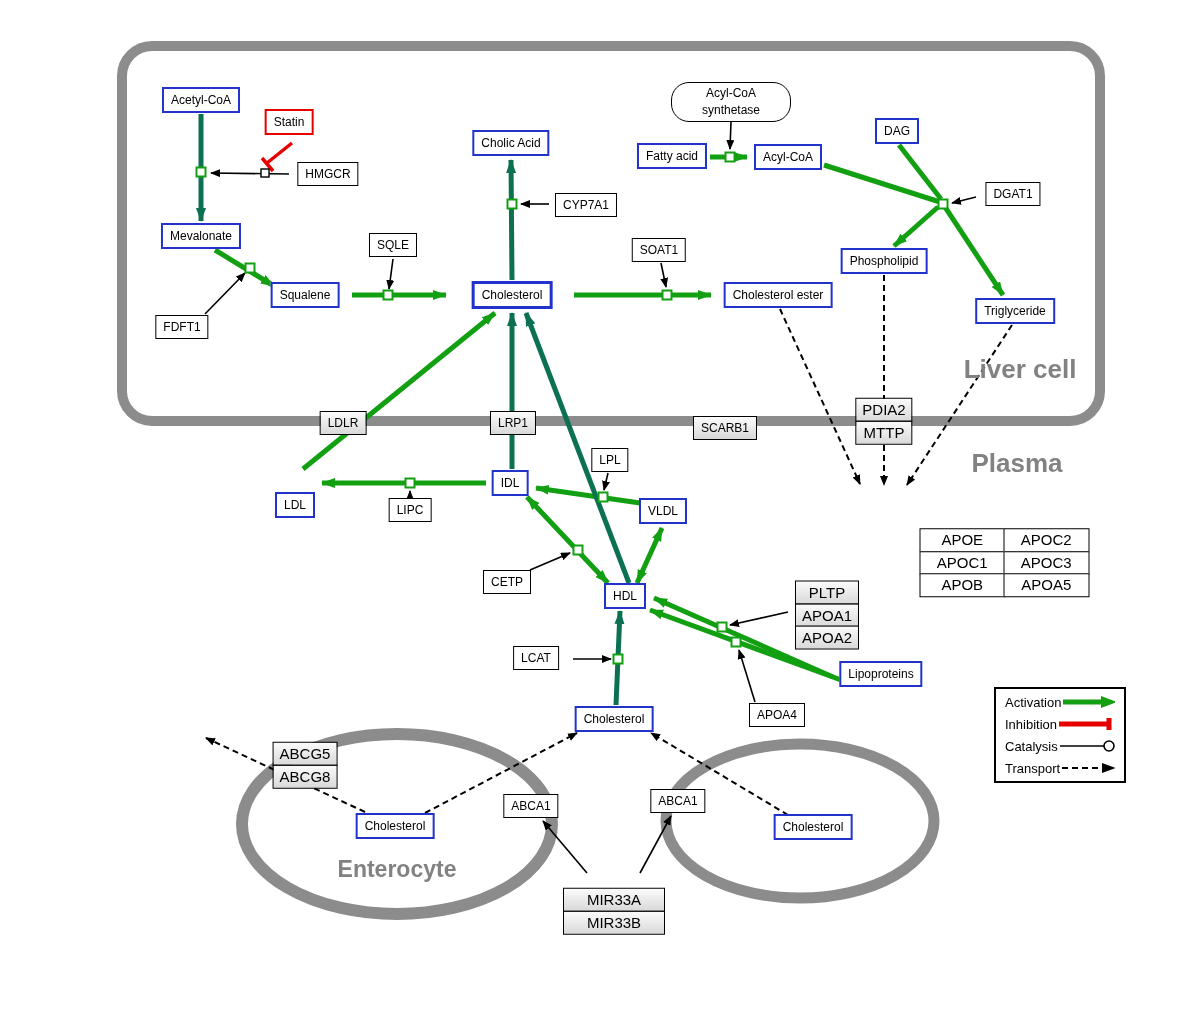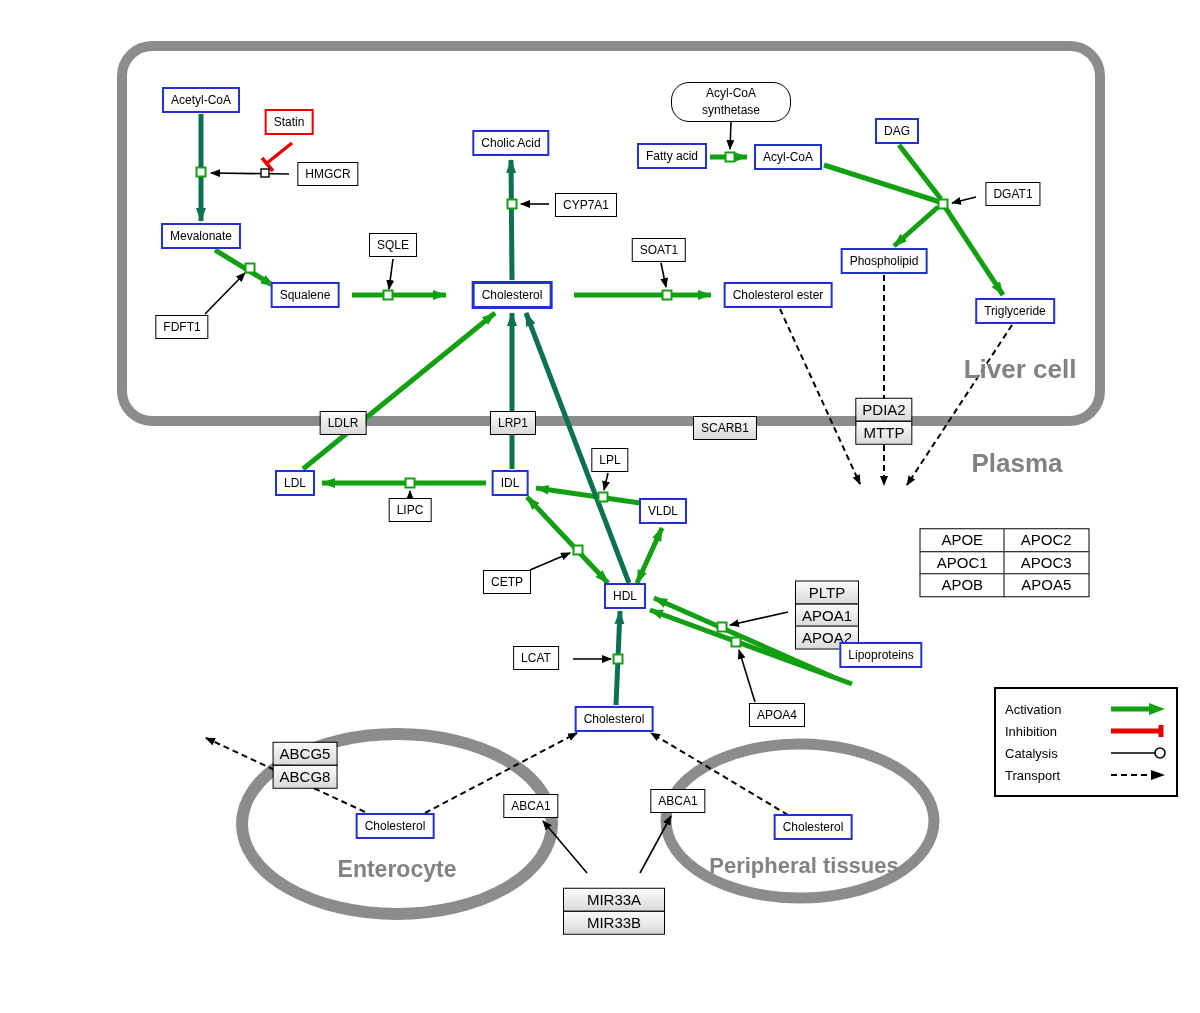--- a/index.html
+++ b/index.html
@@ -21,22 +21,22 @@
   .stack .cell:first-child{margin-top:0;}
   .apo{position:absolute;transform:translate(-50%,-50%);z-index:2;display:grid;
        grid-template-columns:84px 84px;}
   .apo .acell{background:#fff;border:1.5px solid #000;margin-right:-1.5px;margin-bottom:-1.5px;
        font-size:15px;line-height:22px;text-align:center;}
   .clabel{position:absolute;transform:translate(-50%,-50%);font-weight:bold;color:#828282;z-index:1;}
   .lbl-liver{font-size:26px;}
   .lbl-plasma{font-size:26px;}
   .lbl-entero{font-size:23px;}
   .lbl-peri{font-size:22px;}
-  .legend{position:absolute;left:994px;top:687px;width:184px;border:2.5px solid #000;
-          background:#fff;z-index:3;padding:9px 9px;box-sizing:border-box;}
+  .legend{position:absolute;left:994px;top:687px;width:132px;border:2.5px solid #000;
+          background:#fff;z-index:3;padding:2px 9px;box-sizing:border-box;}
   .legend-row{display:flex;align-items:center;justify-content:space-between;height:22px;}
   .legend-row .ltxt{font-size:13px;color:#000;}
 </style>
 </head>
 <body>
 
 <div class="canvas">
 
   <svg class="edges" width="1200" height="1013">
     <defs>
@@ -125,21 +125,20 @@
       <rect x="717.5" y="622.5" width="9" height="9"></rect>
       <rect x="731.5" y="637.5" width="9" height="9"></rect>
     </g>
 
     <rect x="261" y="169" width="8" height="8" fill="#fff" stroke="#000" stroke-width="1.4"></rect>
   </svg>
 
   <div class="clabel lbl-liver" style="left:1020px;top:369px;">Liver cell</div>
   <div class="clabel lbl-plasma" style="left:1017px;top:463px;">Plasma</div>
   <div class="clabel lbl-entero" style="left:397px;top:869px;">Enterocyte</div>
-  <div class="clabel lbl-peri" style="left:804px;top:866px;">Peripheral tissues</div>
 
   <div class="node metab" style="left:201px;top:100px;">Acetyl-CoA</div>
   <div class="node drug" style="left:289px;top:122px;">Statin</div>
   <div class="node" style="left:328px;top:174px;">HMGCR</div>
   <div class="node metab" style="left:201px;top:236px;">Mevalonate</div>
   <div class="node" style="left:182px;top:327px;">FDFT1</div>
   <div class="node metab" style="left:305px;top:295px;">Squalene</div>
   <div class="node" style="left:393px;top:245px;">SQLE</div>
   <div class="node metab strong" style="left:512px;top:295px;">Cholesterol</div>
   <div class="node metab" style="left:511px;top:143px;">Cholic Acid</div>
@@ -156,37 +155,37 @@
 
   <div class="node grayfill" style="left:343px;top:423px;">LDLR</div>
   <div class="node grayfill" style="left:513px;top:423px;">LRP1</div>
   <div class="node grayfill" style="left:725px;top:428px;">SCARB1</div>
 
   <div class="stack" style="left:884px;top:408px;">
     <div class="cell">PDIA2</div>
     <div class="cell">MTTP</div>
   </div>
 
-  <div class="node metab" style="left:295px;top:483px;">LDL</div>
+  <div class="node metab" style="left:295px;top:505px;">LDL</div>
   <div class="node metab" style="left:510px;top:483px;">IDL</div>
   <div class="node" style="left:610px;top:460px;">LPL</div>
   <div class="node metab" style="left:663px;top:511px;">VLDL</div>
   <div class="node" style="left:410px;top:510px;">LIPC</div>
   <div class="node" style="left:507px;top:582px;">CETP</div>
   <div class="node metab" style="left:625px;top:596px;">HDL</div>
   <div class="node" style="left:536px;top:658px;">LCAT</div>
 
   <div class="stack" style="left:827px;top:602px;">
     <div class="cell">PLTP</div>
     <div class="cell">APOA1</div>
     <div class="cell">APOA2</div>
   </div>
 
   <div class="node" style="left:757px;top:715px;margin-left:20px;">APOA4</div>
-  <div class="node metab" style="left:881px;top:655px;">Lipoproteins</div>
+  <div class="node metab" style="left:881px;top:674px;">Lipoproteins</div>
 
   <div class="apo" style="left:980px;top:562px;padding-left:47px;">
     <div class="acell">APOE</div>
     <div class="acell">APOC2</div>
     <div class="acell">APOC1</div>
     <div class="acell">APOC3</div>
     <div class="acell">APOB</div>
     <div class="acell">APOA5</div>
   </div>
 

